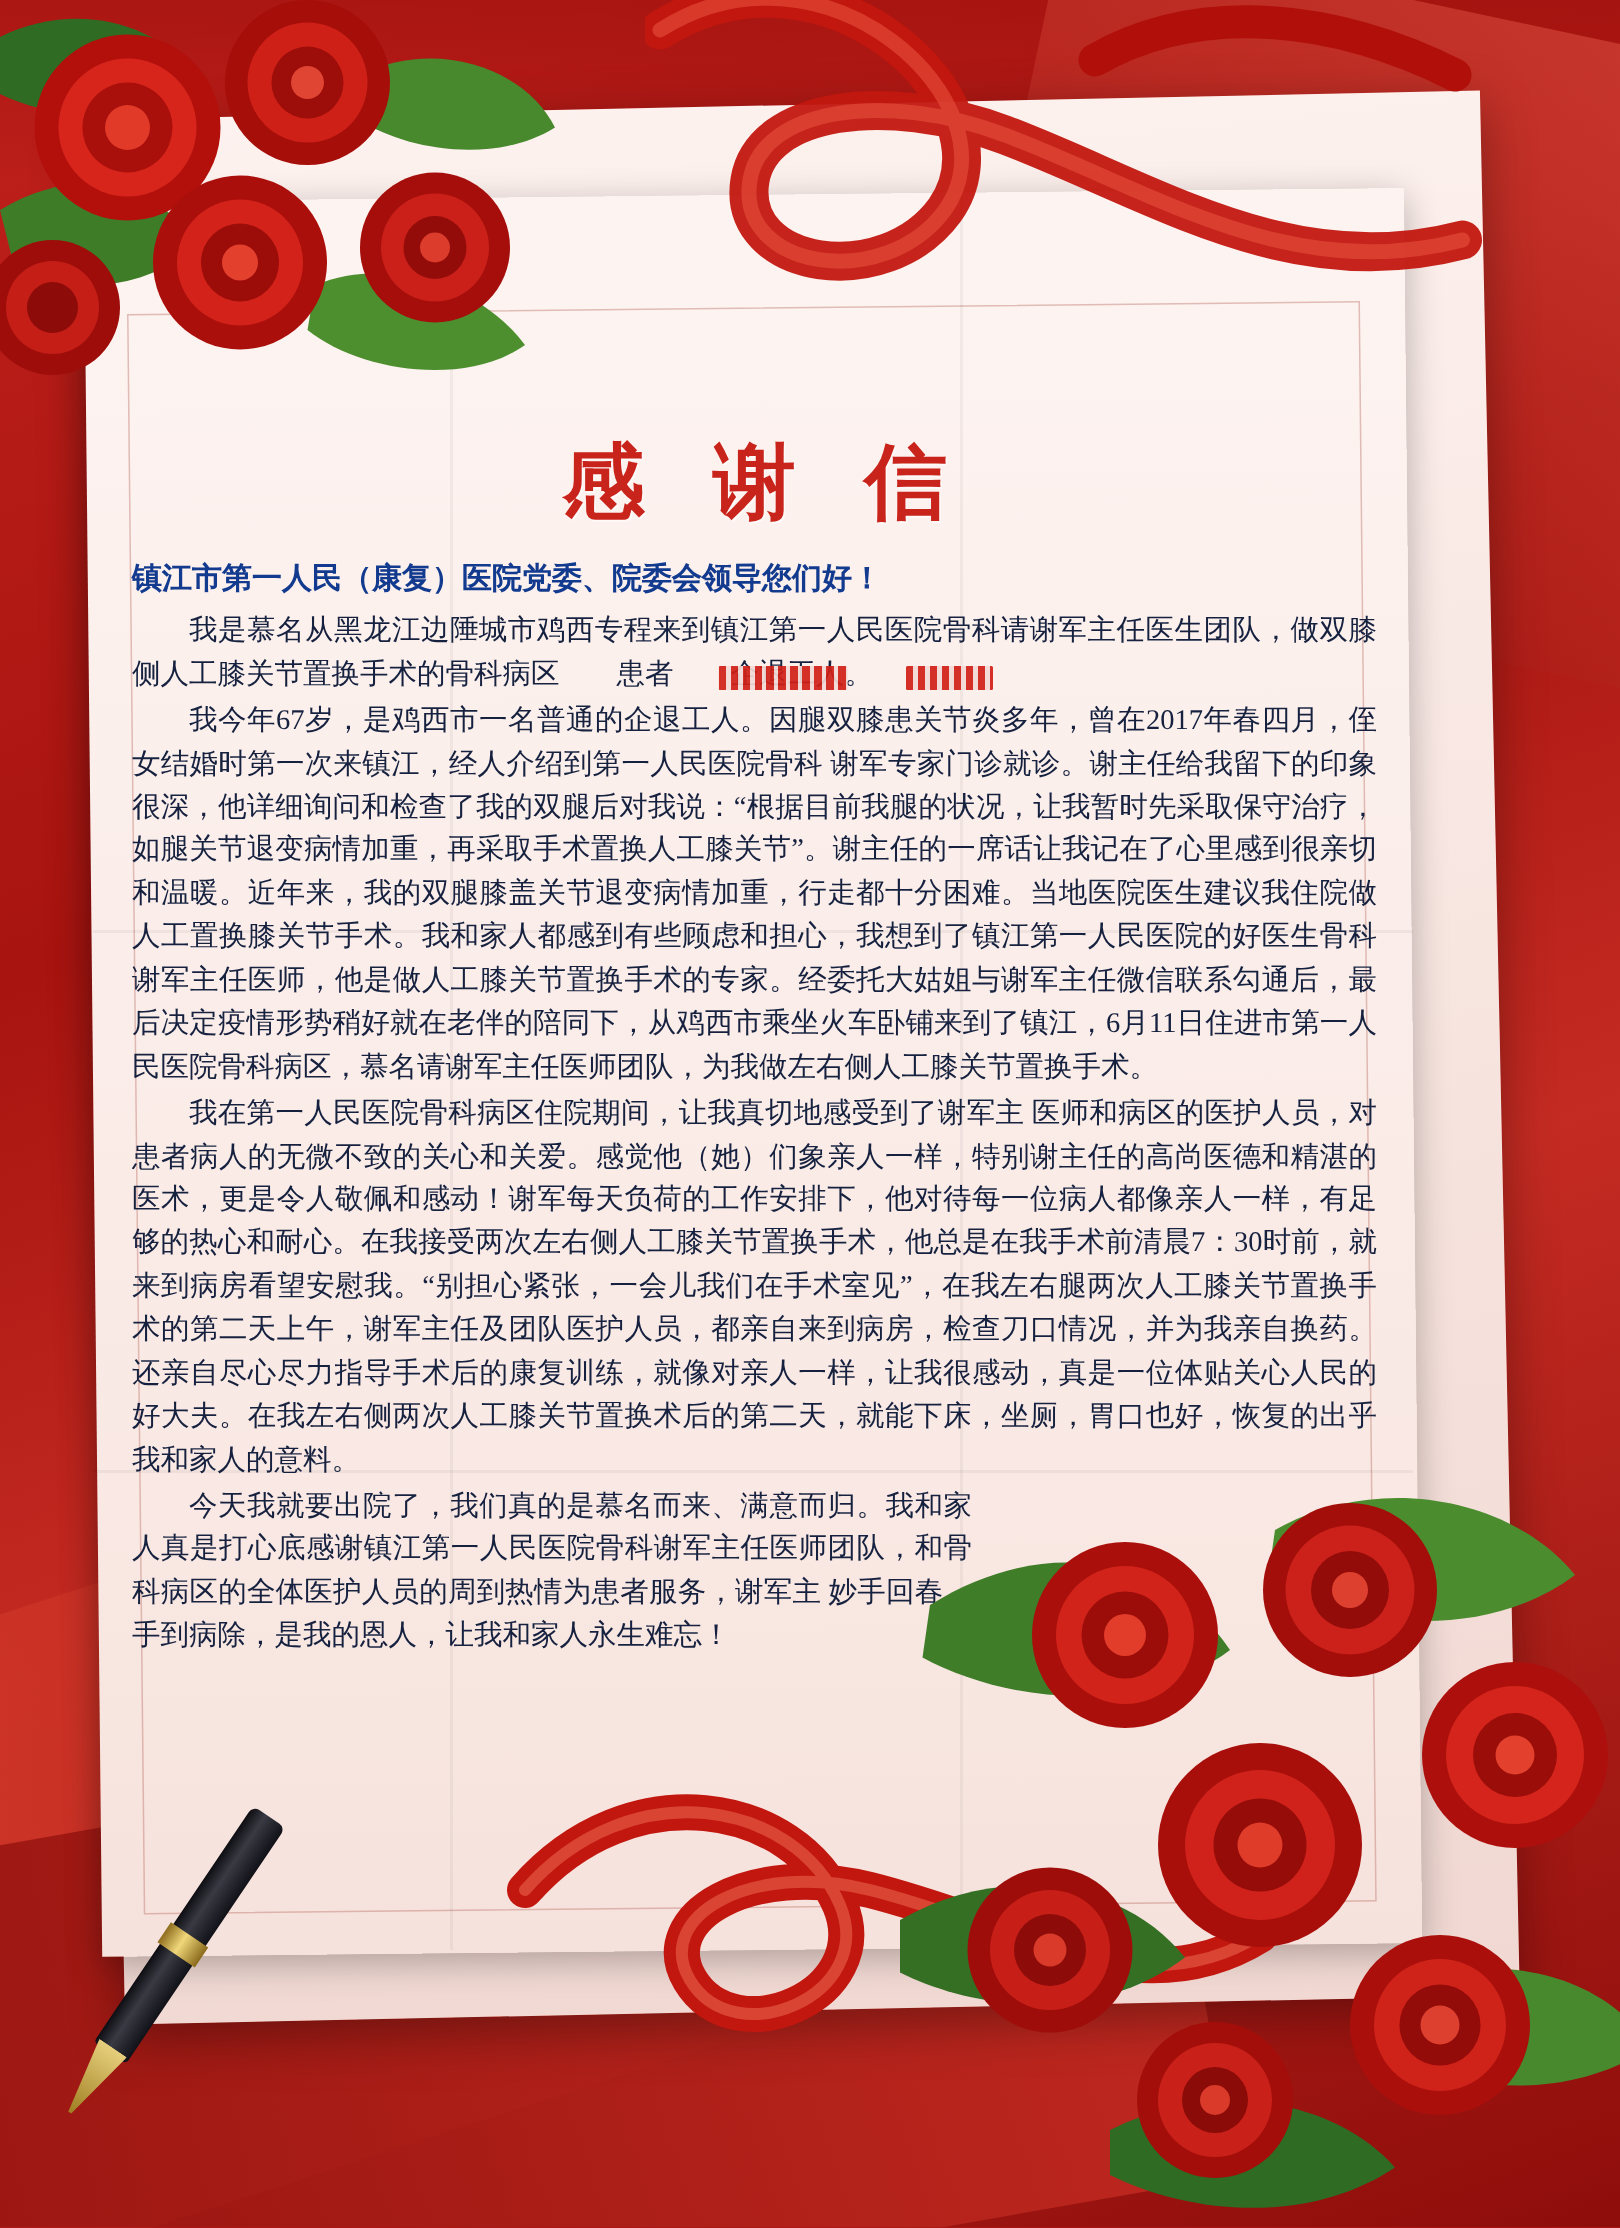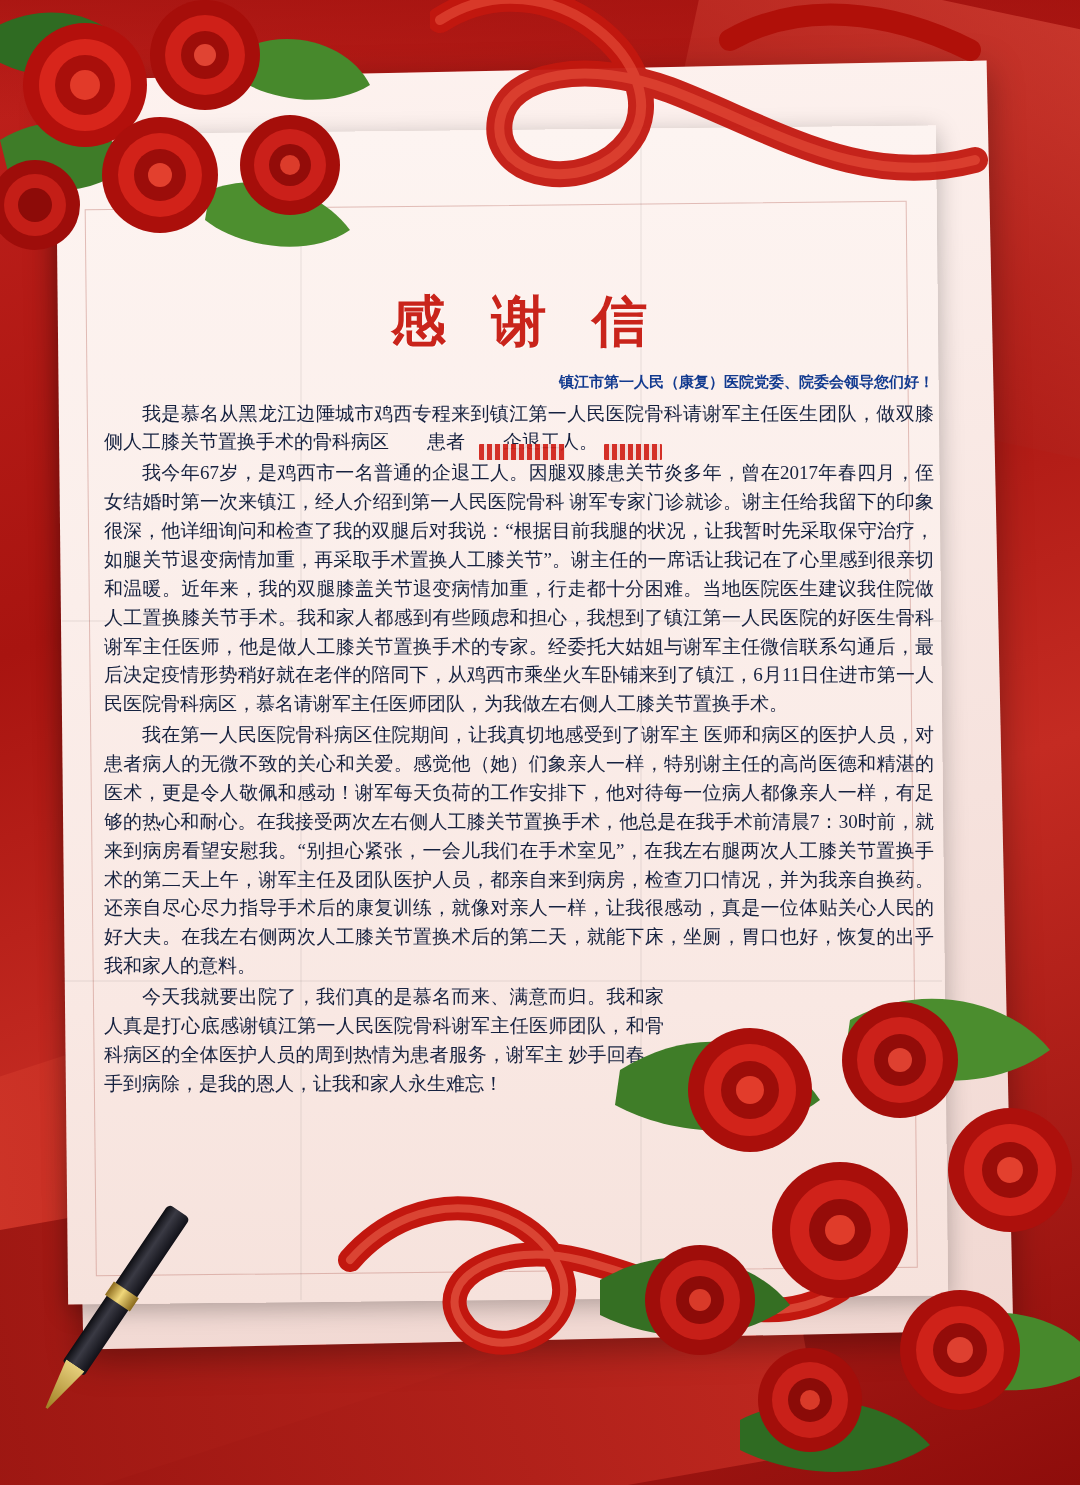--- a/index.html
+++ b/index.html
@@ -58,37 +58,37 @@
   }
   
   .crease{position:absolute;background:rgba(0,0,0,.045);}
   .crease.v1{left:300px;top:130px;width:2px;height:1170px;}
   .crease.v2{left:640px;top:130px;width:2px;height:1170px;}
   .crease.h1{left:62px;top:620px;width:880px;height:2px;}
   .crease.h2{left:62px;top:980px;width:880px;height:2px;}
 
   
   .letter{
-    position:absolute;left:104px;top:285px;width:830px;
+    position:absolute;left:88px;top:285px;width:830px;
     color:#1b1b1b;
     font-family:"Liberation Serif","DejaVu Serif",serif;
   }
   .title{
     text-align:center;
     font-size:55px;
     letter-spacing:16px;
     font-weight:bold;
     color:#c9241b;
     text-shadow:1px 1px 0 rgba(255,255,255,.6);
     margin:0 0 12px 0;
     padding-left:16px;
   }
   .salutation{
-    font-size:15px;font-weight:bold;color:#123a8f;
-    margin:0 0 6px 0;line-height:1.5;text-align:right;
+    font-size:20px;font-weight:bold;color:#123a8f;
+    margin:0 0 6px 0;line-height:1.5;
   }
   .para{
     font-size:19px;line-height:1.52;text-align:justify;
     margin:0 0 2px 0;text-indent:2em;
     color:#15213f;
   }
   .para.narrow2{width:560px;}
   .redact{
     display:inline-block;width:86px;height:16px;vertical-align:-2px;
     background:repeating-linear-gradient(90deg,#d01f16 0 5px,#f2d9d6 5px 8px);

